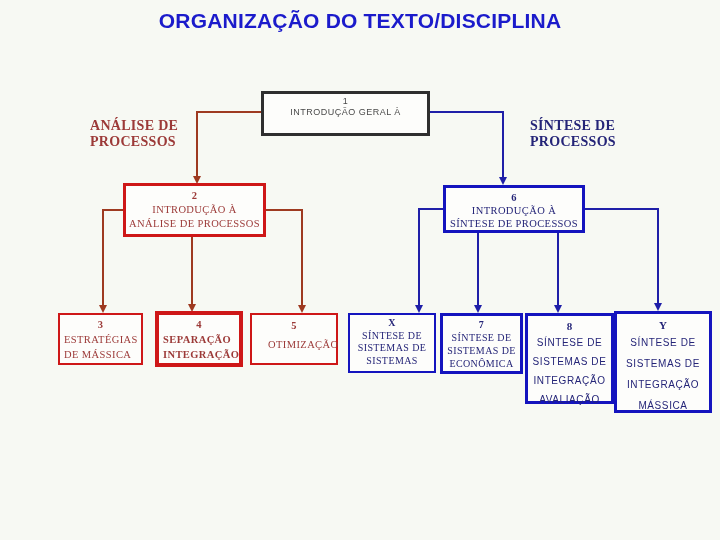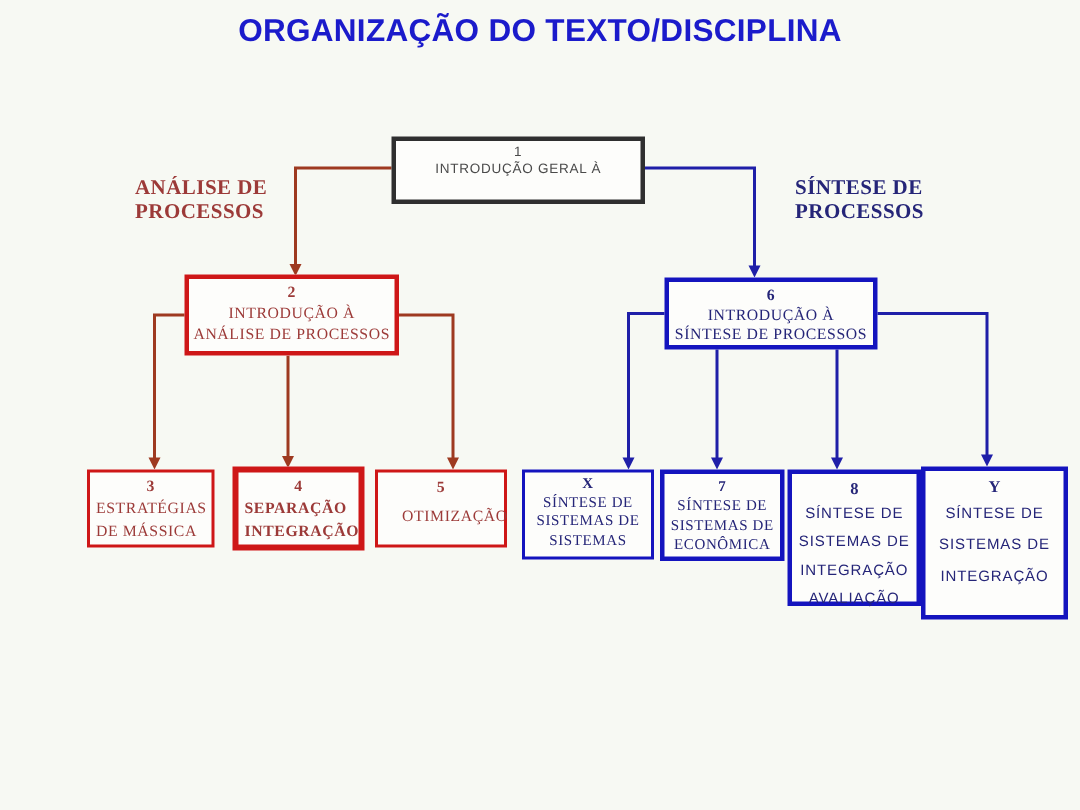--- a/index.html
+++ b/index.html
@@ -165,15 +165,16 @@
     <div class="ln">SISTEMAS DE</div>
     <div class="ln">INTEGRAÇÃO</div>
     <div class="ln">AVALIAÇÃO</div>
   </div>
 
   <div class="node blue by">
     <div class="num">Y</div>
     <div class="ln">SÍNTESE DE</div>
     <div class="ln">SISTEMAS DE</div>
     <div class="ln">INTEGRAÇÃO</div>
+    <div class="ln">MÁSSICA</div>
   </div>
 
 </div>
 
 </body></html>

